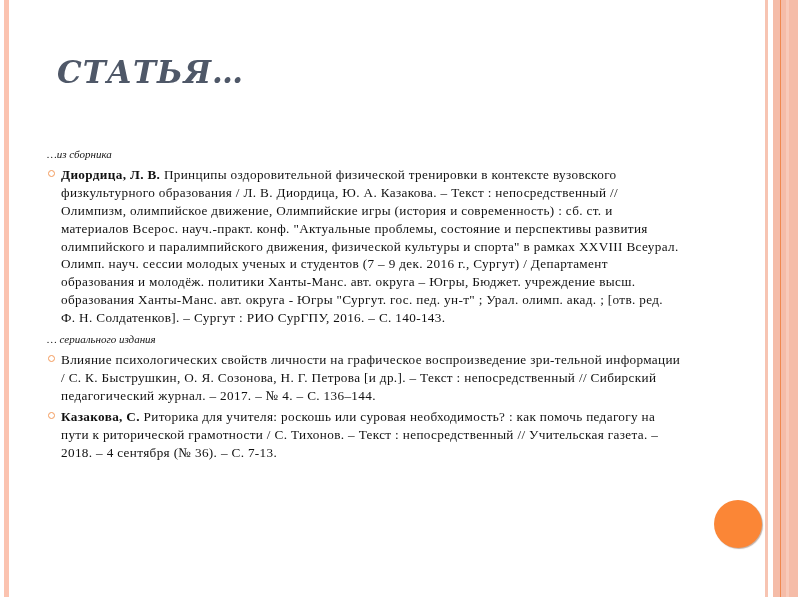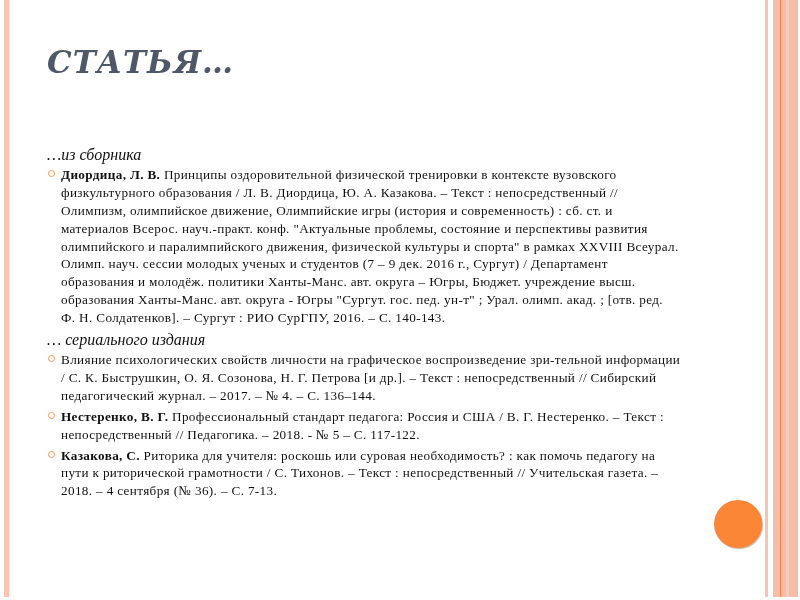--- a/index.html
+++ b/index.html
@@ -62,40 +62,40 @@
       width: 48px;
       height: 48px;
       border-radius: 50%;
       background: #fb8636;
       box-shadow: 1px 1px 1px rgba(120,80,60,0.45);
     }
     .title {
       position: absolute;
       left: 47px;
       top: 44px;
-      margin: 0;
+      margin: 10px;
       font-family: "DejaVu Serif", "Liberation Serif", serif;
       font-style: italic;
       font-weight: bold;
       font-size: 31px;
       letter-spacing: 1px;
       color: #4f5868;
     }
     .content {
       position: absolute;
       left: 47px;
       top: 146px;
       width: 650px;
       font-family: "Liberation Serif", "DejaVu Serif", serif;
       font-size: 13.2px;
       line-height: 17.9px;
     }
     .section-label {
       font-style: italic;
-      font-size: 16px;
+      font-size: 11px;
       margin: 0 0 2px 0;
       color: #111;
     }
     .entry {
       position: relative;
       padding-left: 14px;
       margin: 0 16px 3px 0;
       letter-spacing: 0.35px;
     }
     .bullet {
@@ -137,23 +137,19 @@
 
   <div class="section-gap"></div>
 
   <div class="section-label">… сериального издания</div>
 
   <div class="entry">
     <span class="bullet"></span>
     <span class="author"></span><span>Влияние психологических свойств личности на графическое воспроизведение зри-тельной информации / С. К. Быструшкин, О. Я. Созонова, Н. Г. Петрова [и др.]. – Текст : непосредственный // Сибирский педагогический журнал. – 2017. – № 4. – С. 136–144.</span>
   </div>
 
-  <div class="entry">
-    <span class="bullet"></span>
-    <span class="author">Нестеренко, В. Г.</span><span> Профессиональный стандарт педагога: Россия и США / В. Г. Нестеренко. – Текст : непосредственный // Педагогика. – 2018. - № 5 – С. 117-122.</span>
-  </div>
 
   <div class="entry">
     <span class="bullet"></span>
     <span class="author"> Казакова, С.</span><span> Риторика для учителя: роскошь или суровая необходимость? : как помочь педагогу на пути к риторической грамотности / С. Тихонов. – Текст : непосредственный // Учительская газета. – 2018. – 4 сентября (№ 36). – С. 7-13.</span>
   </div>
 
 </div>
 
 </body></html>

